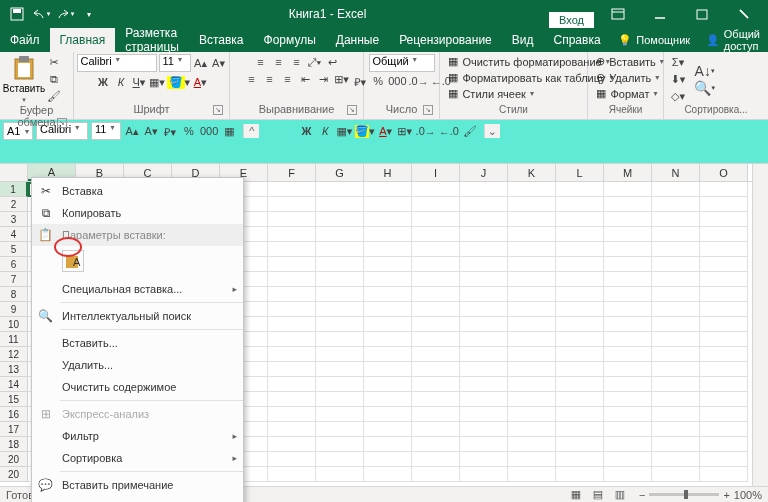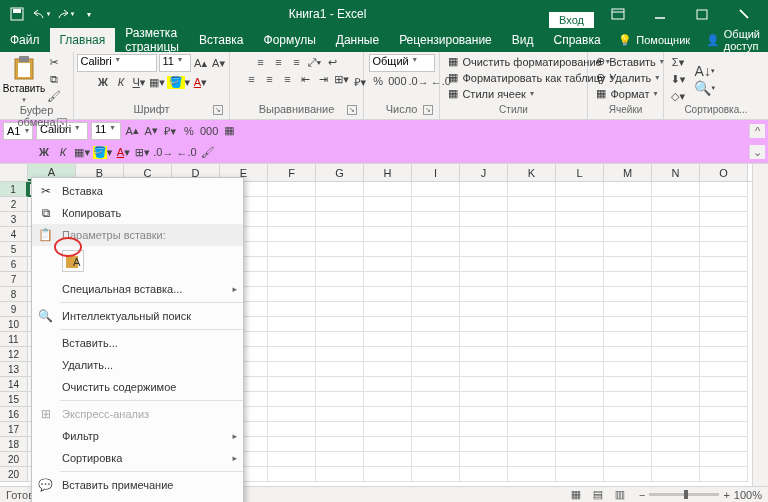--- a/index.html
+++ b/index.html
@@ -31,21 +31,21 @@
 .bigbtn { width: 40px; display: flex; flex-direction: column; align-items: center; justify-content: center; gap: 2px; }
 .col { display: flex; flex-direction: column; gap: 1px; padding: 0 2px; }
 .row { display: flex; align-items: center; gap: 2px; }
 .combo { border: 1px solid #c8c6c4; background: #fff; height: 18px; display: flex; align-items: flex-start; padding: 0 3px; font-size: 11px; }
 .combo .arr { margin-left: 4px; font-size: 8px; color: #666; }
 .smbtn { min-width: 16px; height: 16px; display: flex; align-items: center; justify-content: center; color: #444; }
 .rlink { display: flex; align-items: center; gap: 4px; padding: 1px 2px; font-size: 11px; color: #333; white-space: nowrap; }
 .rlink .dd { font-size: 8px; color: #666; }
 
 
-.fbar2 { height: 44px; border-bottom: 1px solid #d6d6d6; display: flex; flex-direction: column; background: #f0abfc; }
+.fbar2 { height: 44px; border-bottom: 1px solid #d6d6d6; display: flex; flex-direction: row; background: #5eead4; }
 .fbar2 .top, .fbar2 .bot { display: flex; align-items: center; height: 22px; padding: 0 3px; gap: 3px; }
 .namebox { border: 1px solid #c8c6c4; background: #fff; width: 30px; height: 18px; padding: 0 3px; display: flex; align-items: center; justify-content: space-between; }
 
 
 .gridwrap { position: relative; height: 322px; display: flex; }
 .grid { flex: 1; overflow: hidden; position: relative; }
 .colheads { height: 18px; display: flex; border-bottom: 1px solid #d4d4d4; }
 .corner { width: 28px; border-right: 1px solid #d4d4d4; background: #f3f2f1; }
 .ch { width: 48px; border-right: 1px solid #d4d4d4; background: #f3f2f1; display: flex; align-items: center; justify-content: center; color: #333; font-size: 11px; }
 .ch.sel { background: #d3e8d8; border-bottom: 2px solid #217346; }

